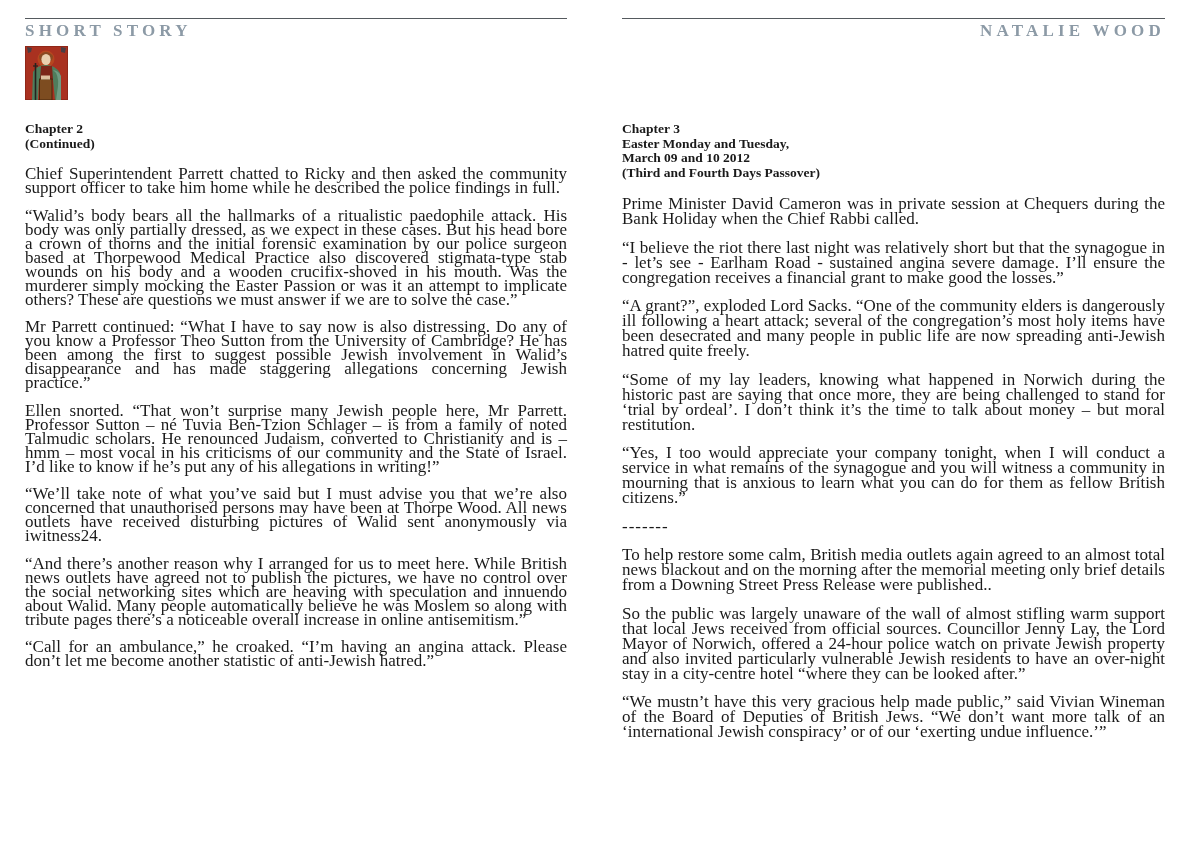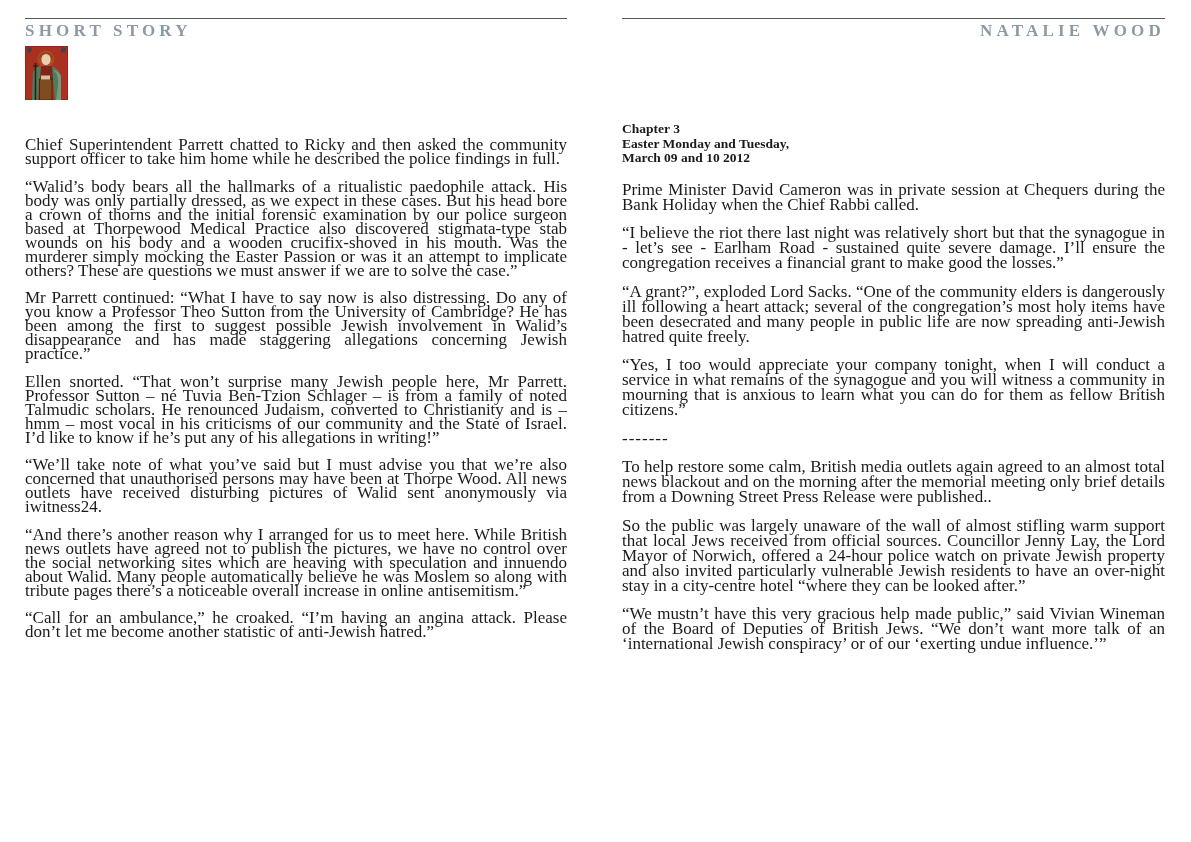--- a/index.html
+++ b/index.html
@@ -65,39 +65,43 @@
     <path d="M28 24 Q34 28 33 40 L31 54 L36 54 L36 30 Q34 25 28 24 Z" fill="#6f9b82"></path>
     <path d="M16 20 L27 20 L28 34 L15 34 Z" fill="#7c2519"></path>
     <rect x="14.5" y="33" width="12.5" height="21" fill="#7d4c20" stroke="#3a2008" stroke-width="0.8"></rect>
     <rect x="16" y="29.5" width="9" height="4" fill="#e9cfae" opacity="0.9"></rect>
     <line x1="10.5" y1="17" x2="10.5" y2="54" stroke="#26221e" stroke-width="1.6"></line>
     <line x1="8" y1="20" x2="13" y2="20" stroke="#26221e" stroke-width="1.2"></line>
   </svg>
 
   <section class="col left-col">
     <h2 class="chapter">
+      <div>Chapter 2</div>
+      <div>(Continued)</div>
     </h2>
     <p>Chief Superintendent Parrett chatted to Ricky and then asked the community support officer to take him home while he described the police findings in full.</p>
     <p>“Walid’s body bears all the hallmarks of a ritualistic paedophile attack. His body was only partially dressed, as we expect in these cases. But his head bore a crown of thorns and the initial forensic examination by our police surgeon based at Thorpewood Medical Practice also discovered stigmata-type stab wounds on his body and a wooden crucifix-shoved in his mouth. Was the murderer simply mocking the Easter Passion or was it an attempt to implicate others? These are questions we must answer if we are to solve the case.”</p>
     <p>Mr Parrett continued: “What I have to say now is also distressing. Do any of you know a Professor Theo Sutton from the University of Cambridge? He has been among the first to suggest possible Jewish involvement in Walid’s disappearance and has made staggering allegations concerning Jewish practice.”</p>
     <p>Ellen snorted. “That won’t surprise many Jewish people here, Mr Parrett. Professor Sutton – né Tuvia Ben-Tzion Schlager – is from a family of noted Talmudic scholars. He renounced Judaism, converted to Christianity and is – hmm – most vocal in his criticisms of our community and the State of Israel. I’d like to know if he’s put any of his allegations in writing!”</p>
     <p>“We’ll take note of what you’ve said but I must advise you that we’re also concerned that unauthorised persons may have been at Thorpe Wood. All news outlets have received disturbing pictures of Walid sent anonymously via iwitness24.</p>
     <p>“And there’s another reason why I arranged for us to meet here. While British news outlets have agreed not to publish the pictures, we have no control over the social networking sites which are heaving with speculation and innuendo about Walid. Many people automatically believe he was Moslem so along with tribute pages there’s a noticeable overall increase in online antisemitism.”</p>
     <p>“Call for an ambulance,” he croaked. “I’m having an angina attack. Please don’t let me become another statistic of anti-Jewish hatred.”</p>
   </section>
 
   <section class="col right-col">
     <h2 class="chapter">
       <div>Chapter 3</div>
       <div>Easter Monday and Tuesday,</div>
       <div>March 09 and 10 2012</div>
+      <div>(Third and Fourth Days Passover)</div>
     </h2>
     <p>Prime Minister David Cameron was in private session at Chequers during the Bank Holiday when the Chief Rabbi called.</p>
-    <p>“I believe the riot there last night was relatively short but that the synagogue in - let’s see - Earlham Road - sustained quite severe damage. I’ll ensure the congregation receives a financial grant to make good the losses.”</p>
+    <p>“I believe the riot there last night was relatively short but that the synagogue in - let’s see - Earlham Road - sustained angina severe damage. I’ll ensure the congregation receives a financial grant to make good the losses.”</p>
     <p>“A grant?”, exploded Lord Sacks. “One of the community elders is dangerously ill following a heart attack; several of the congregation’s most holy items have been desecrated and many people in public life are now spreading anti-Jewish hatred quite freely.</p>
+    <p>“Some of my lay leaders, knowing what happened in Norwich during the historic past are saying that once more, they are being challenged to stand for ‘trial by ordeal’. I don’t think it’s the time to talk about money – but moral restitution.</p>
     <p>“Yes, I too would appreciate your company tonight, when I will conduct a service in what remains of the synagogue and you will witness a community in mourning that is anxious to learn what you can do for them as fellow British citizens.”</p>
     <p class="separator">-------</p>
     <p>To help restore some calm, British media outlets again agreed to an almost total news blackout and on the morning after the memorial meeting only brief details from a Downing Street Press Release were published..</p>
     <p>So the public was largely unaware of the wall of almost stifling warm support that local Jews received from official sources. Councillor Jenny Lay, the Lord Mayor of Norwich, offered a 24-hour police watch on private Jewish property and also invited particularly vulnerable Jewish residents to have an over-night stay in a city-centre hotel “where they can be looked after.”</p>
     <p>“We mustn’t have this very gracious help made public,” said Vivian Wineman of the Board of Deputies of British Jews. “We don’t want more talk of an ‘international Jewish conspiracy’ or of our ‘exerting undue influence.’”</p>
   </section>
 
   <div class="footer-left">
     <a class="flink">© www.liveencounters.net  april 2012</a>
   </div>

